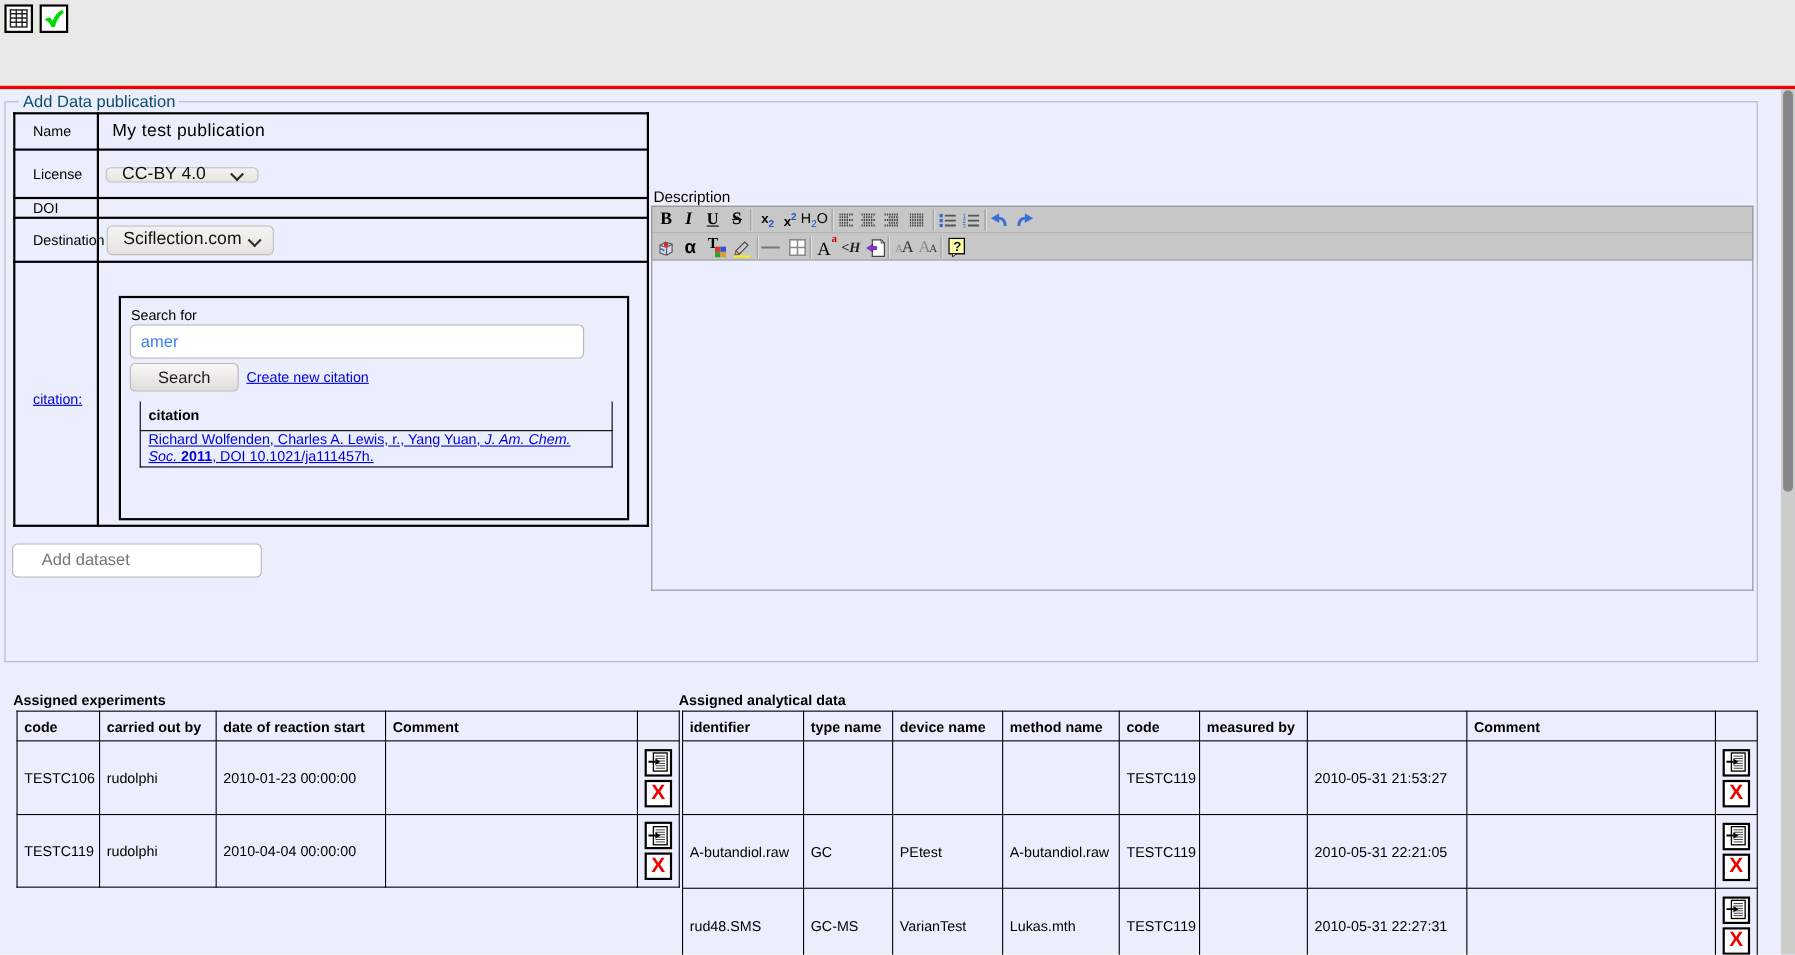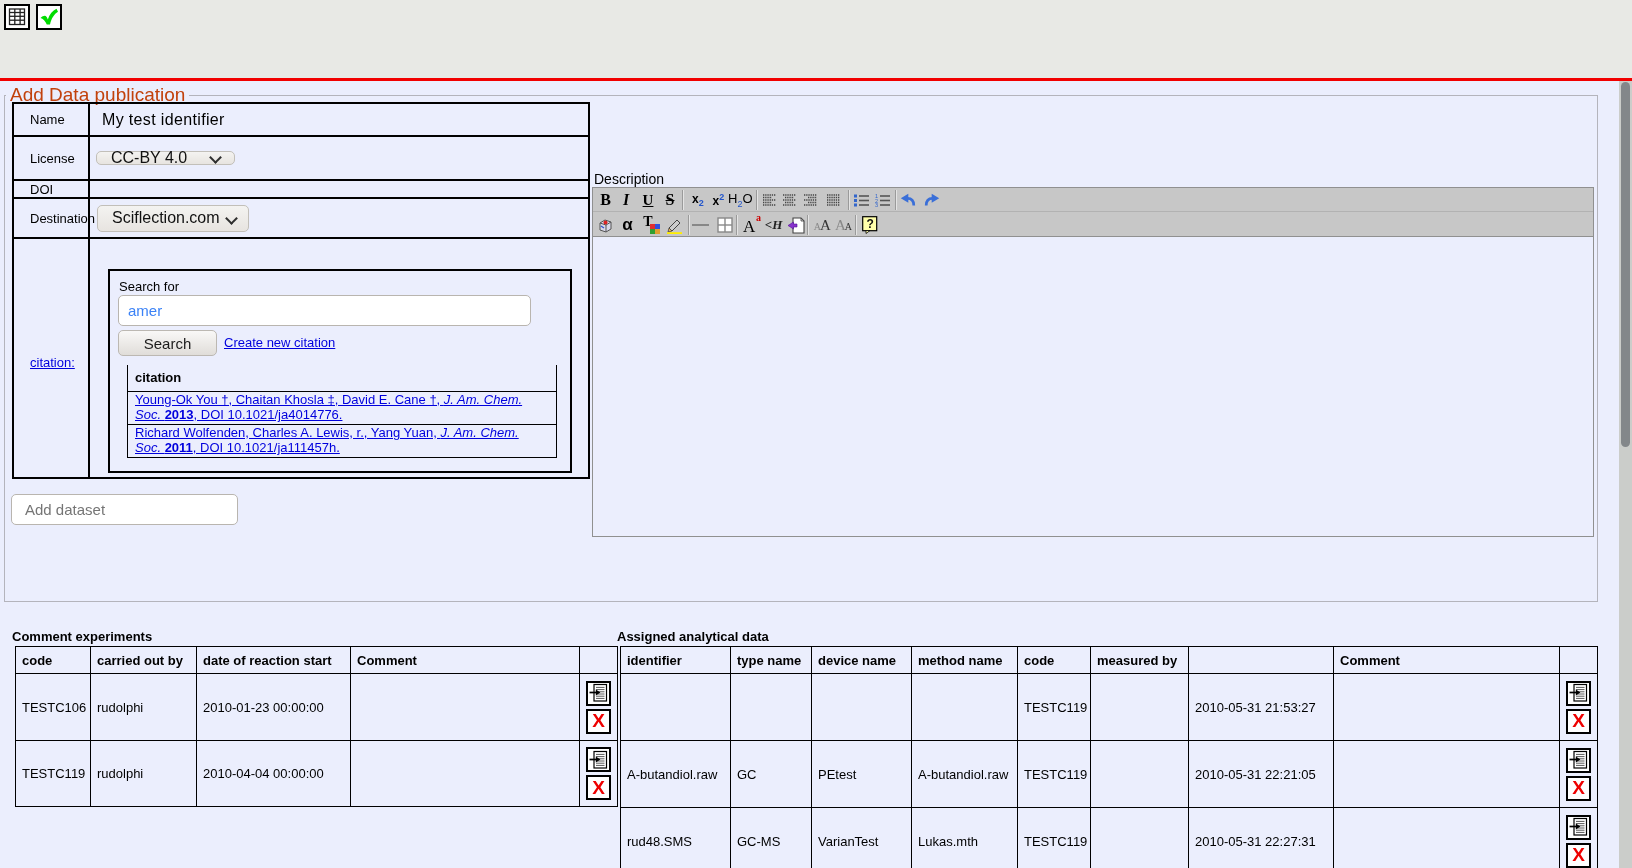--- a/index.html
+++ b/index.html
@@ -9,42 +9,42 @@
 #topbar { position:absolute; left:0; top:0; width:1632px; height:78px; background:#e8e9e5; }
 #redline { position:absolute; left:0; top:78px; width:1632px; height:3px; background:#f10000; }
 .tbtn { position:absolute; top:4px; width:26px; height:26px; background:#fff; border:2px solid #000; }
 #tbtn1 { left:4px; }
 #tbtn2 { left:36px; }
 
 #sctrack { position:absolute; left:1619px; top:81px; width:13px; height:787px; background:#cbcdca; }
 #scthumb { position:absolute; left:1621px; top:82px; width:9px; height:365px; background:#83878a; border-radius:5px; }
 
 #fs { position:absolute; left:4px; top:84px; width:1594px; height:518px; border:1px solid #b4b4bc; }
-#fs legend { margin-left:1px; padding:0 4px; font-size:19px; color:#c2410c; }
+#fs legend { margin-left:12px; padding:0 4px; font-size:15px; color:#0c4a6e; }
 
 table { border-collapse:collapse; }
 #ftab { position:absolute; left:12px; top:102px; width:578px; table-layout:fixed; border:2px solid #000; }
 #ftab td { border:2px solid #000; font-size:13px; vertical-align:middle; }
 #ftab td.lbl { padding-left:16px; }
 .selgtk { display:inline-flex; align-items:center; justify-content:space-between; border:1px solid #c2bfb9; border-radius:5px; background:linear-gradient(#f4f3f1,#e7e4e0); font-size:16px; color:#111; }
 .selgtk .chev { width:11px; height:11px; position:relative; }
 .selgtk .chev:before { content:""; position:absolute; left:0; top:1px; width:7px; height:7px; border-right:2.4px solid #2e2e2e; border-bottom:2.4px solid #2e2e2e; transform:rotate(45deg); }
 a.blue { color:#0000dd; text-decoration:underline; }
 
 #spanel { position:absolute; left:108px; top:269px; width:464px; height:204px; border:2px solid #000; }
 #spanel .sf { position:absolute; left:9px; top:8px; font-size:13px; }
 #samer { position:absolute; left:8px; top:24px; width:413px; height:31px; border:1px solid #b9b5af; border-radius:5px; background:#fff; font-size:15px; padding-left:9px; color:#3b82f6; display:flex; align-items:center; }
 #sbtn { position:absolute; left:8px; top:59px; width:99px; height:26px; border:1px solid #bcb8b2; border-radius:5px; background:linear-gradient(#f9f8f7,#e0ddd9); font-size:15px; color:#1c1c1c; display:flex; align-items:center; justify-content:center; }
 #screate { position:absolute; left:114px; top:64px; font-size:13px; }
 #ctab { position:absolute; left:17px; top:94px; width:430px; }
 #ctab td { border:1px solid #000; font-size:13px; padding:0 4px; }
 #ctab tr.hd td { border-top:none; font-weight:bold; padding-left:7px; }
 #ctab a { color:#0000dd; text-decoration:underline; line-height:15.5px; display:inline-block; padding:0 0 1px 3px; }
 
-#addds { position:absolute; left:11px; top:494px; width:227px; height:31px; border:1px solid #b9b5af; border-radius:5px; background:#fff; font-size:15px; color:#757575; display:flex; align-items:center; padding-left:13px; }
+#addds { position:absolute; left:11px; top:494px; width:227px; height:31px; border:1px solid #b9b5af; border-radius:5px; background:#fff; font-size:15px; color:#757575; display:flex; align-items:center; padding-left:26px; }
 
 #desclbl { position:absolute; left:594px; top:171px; font-size:14px; }
 #toolbar { position:absolute; left:592px; top:187px; width:1002px; height:50px; background:#c7c7c7; border:1px solid #909090; }
 #edbody { position:absolute; left:592px; top:237px; width:1002px; height:300px; background:#ebeefd; border:1px solid #909090; border-top:none; }
 .tbrow { position:absolute; left:0; width:1000px; height:24px; }
 #tbrow1 { top:0; border-bottom:1px solid #b2b2b2; }
 #tbrow2 { top:25px; }
 .ti { position:absolute; top:0; width:24px; height:24px; display:flex; align-items:center; justify-content:center; }
 .tsep { position:absolute; top:2px; width:2px; height:20px; border-left:1px solid #9a9a9a; border-right:1px solid #e4e4e4; }
 
@@ -89,21 +89,21 @@
     </fieldset>
 
   <table id="ftab">
     <colgroup>
         <col style="width:76px">
         <col>
       </colgroup>
     <tbody>
         <tr style="height:33px">
           <td class="lbl">Name</td>
-          <td style="font-size:16px;padding-left:12px;letter-spacing:0.35px">My test identifier</td>
+          <td style="font-size:16px;padding-left:12px;letter-spacing:0.35px">My test publication</td>
         </tr>
     <tr style="height:44px">
           <td class="lbl">License</td>
           <td><span class="selgtk" style="margin-left:6px;width:139px;height:14px;padding:0 12px 0 14px">CC-BY 4.0<span class="chev"></span></span></td>
         </tr>
     <tr style="height:18px">
           <td class="lbl">DOI</td>
           <td></td>
         </tr>
     <tr style="height:40px">
@@ -121,23 +121,20 @@
     <div class="sf">Search for</div>
     <div id="samer">amer</div>
     <div id="sbtn">Search</div>
     <a id="screate" class="blue" href="#">Create new citation</a>
     <table id="ctab">
       <tbody>
           <tr class="hd" style="height:26px">
             <td>citation</td>
           </tr>
       <tr style="height:33px">
-            <td><a href="#">Young-Ok You †, Chaitan Khosla ‡, David E. Cane †, <i>J. Am. Chem.</i><br><i>Soc.</i> <b>2013</b>, DOI 10.1021/ja4014776.</a></td>
-          </tr>
-      <tr style="height:33px">
             <td><a href="#">Richard Wolfenden, Charles A. Lewis, r., Yang Yuan, <i>J. Am. Chem.</i><br><i>Soc.</i> <b>2011</b>, DOI 10.1021/ja111457h.</a></td>
           </tr>
     </tbody>
       </table>
   </div>
 
   <div id="addds">Add dataset</div>
 
   <div id="desclbl">Description</div>
   <div id="toolbar">
@@ -327,21 +324,21 @@
           <svg width="16" height="18" viewBox="0 0 16 18">
             <rect x="0.7" y="0.7" width="14" height="14" fill="#ffffaa" stroke="#000" stroke-width="1.2"></rect>
             <path d="M4,14.5 L4,17.5 L8,14.5 Z" fill="#ffffaa" stroke="#000" stroke-width="0.8"></path>
             <text x="4.5" y="12" font-size="12" font-weight="bold" font-family="Liberation Sans" fill="#111">?</text>
           </svg>
         </span>
       </div>
   </div>
   <div id="edbody"></div>
 
-  <div class="bhead" style="left:12px;top:629px">Comment experiments</div>
+  <div class="bhead" style="left:12px;top:629px">Assigned experiments</div>
   <div class="bhead" style="left:617px;top:629px">Assigned analytical data</div>
 
   <table class="bt" id="btl">
     <colgroup>
         <col style="width:75px">
         <col style="width:106px">
         <col style="width:154px">
         <col style="width:229px">
         <col style="width:38px">
       </colgroup>

